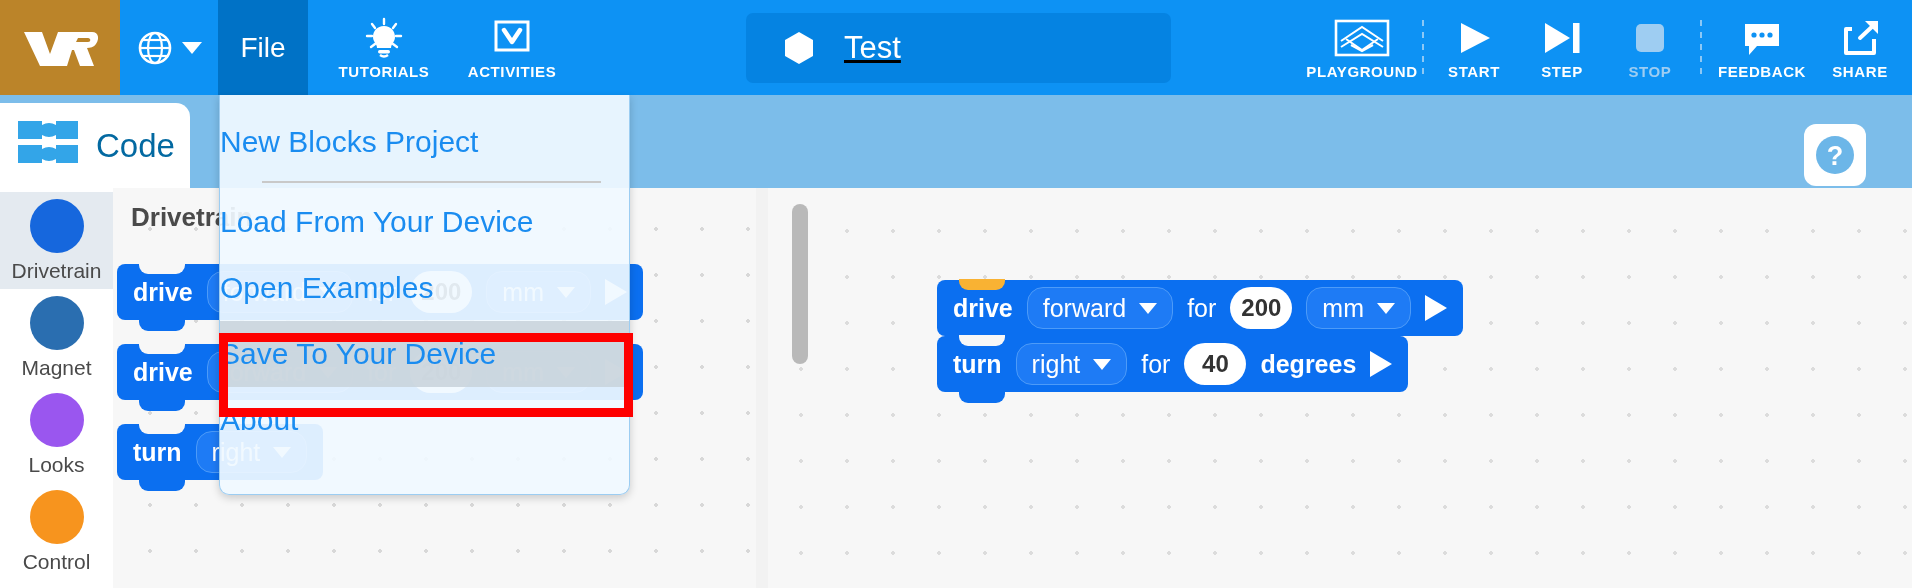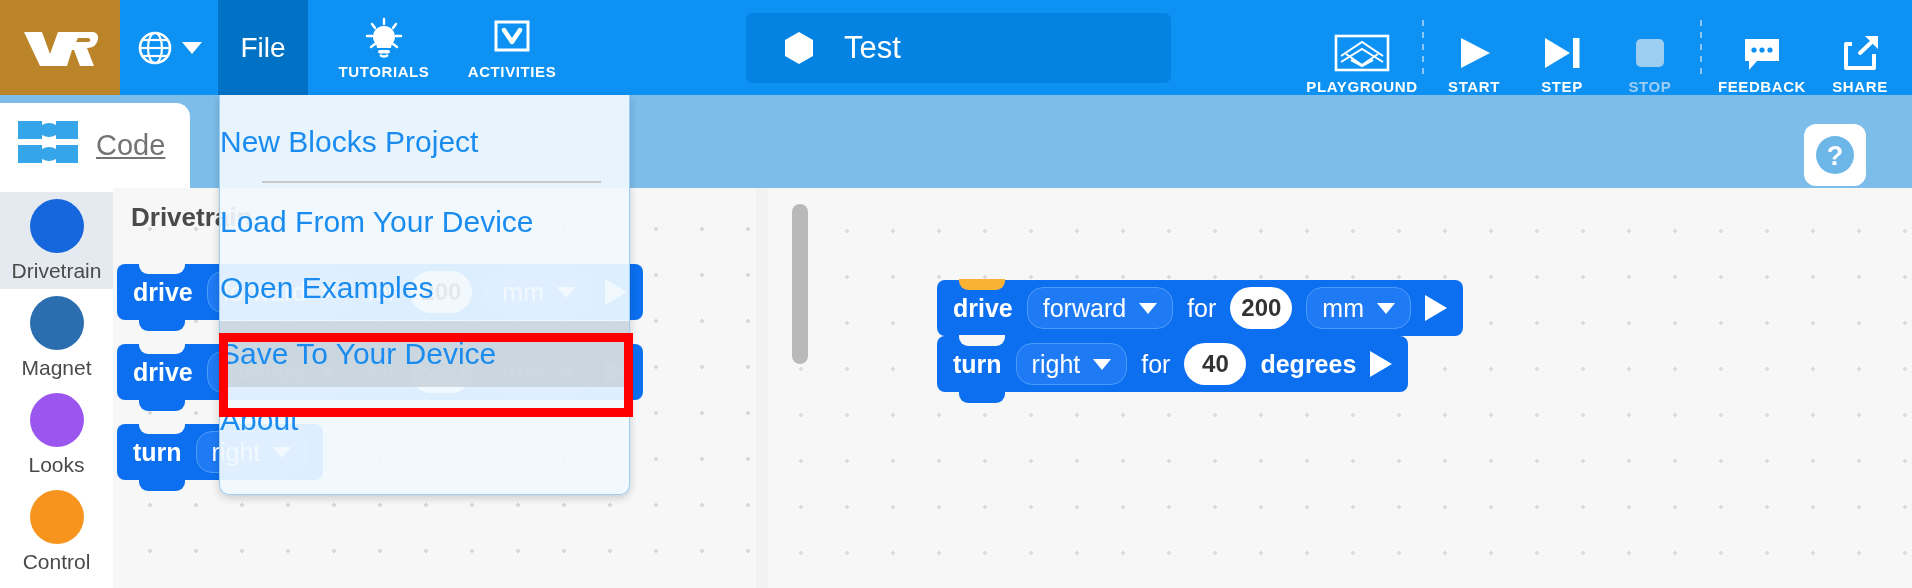--- a/index.html
+++ b/index.html
@@ -38,43 +38,43 @@
     width:88px; display:flex;flex-direction:column;align-items:center;justify-content:center;
     gap:4px; cursor:pointer; color:#fff;
   }
   .tb-item.wide{ width:108px; }
   .tb-item .ic{ height:44px; display:flex;align-items:flex-end;justify-content:center; }
   .tb-item .lb{ font-size:15px; font-weight:bold; letter-spacing:.6px; }
   .tb-item.disabled .lb{ color:#9ecdf2; }
   #tut-act{ display:flex; margin-left:12px; }
   #tut-act .tb-item{ width:128px; }
 
-  #proj-spacer{ flex:1; display:flex; align-items:center; justify-content:flex-start; padding-left:170px;}
+  #proj-spacer{ flex:1; display:flex; align-items:center; justify-content:flex-start; padding-left:170px;text-decoration:underline;}
   #project-name{
     width:425px; height:70px; background:#0583e2; border-radius:7px;
     display:flex; align-items:center; gap:30px; padding-left:38px; cursor:pointer;
   }
   #project-name .hexi{ width:30px;height:34px; }
   #project-name .ptxt{ color:#fff; font-size:31px; }
 
-  #tb-right{ display:flex; align-items:flex-end; padding-right:8px;}
+  #tb-right{ display:flex; align-items:center; padding-right:8px;}
   .tb-sep{ width:2px; align-self:center; height:56px; margin:0 6px;
     background:repeating-linear-gradient(to bottom,#8cc8f5 0 6px,transparent 6px 12px); }
 
   
   #subbar{
     position:absolute; left:0; top:95px; width:1912px; height:118px;
     background:#7cbdea; z-index:10;
   }
   #code-tab{
     position:absolute; left:0; top:103px; width:190px; height:85px;
     background:#fff; border-radius:0 14px 0 0;
     display:flex; align-items:center; gap:14px; padding-left:16px; z-index:14; cursor:pointer;
   }
-  #code-tab .ctxt{ color:#737373; font-size:29px;text-decoration:underline; }
+  #code-tab .ctxt{ color:#0369a1; font-size:33px; }
   #help-btn{
     position:absolute; right:46px; top:124px; width:62px;height:62px;
     background:#fff; border-radius:12px; display:flex;align-items:center;justify-content:center;
     z-index:14; cursor:pointer;
   }
 
   
   #main{ position:absolute; left:0; top:188px; width:1912px; height:400px; display:flex; z-index:12;}
   
   #cats{ width:113px; background:#fff; padding-top:4px; }

